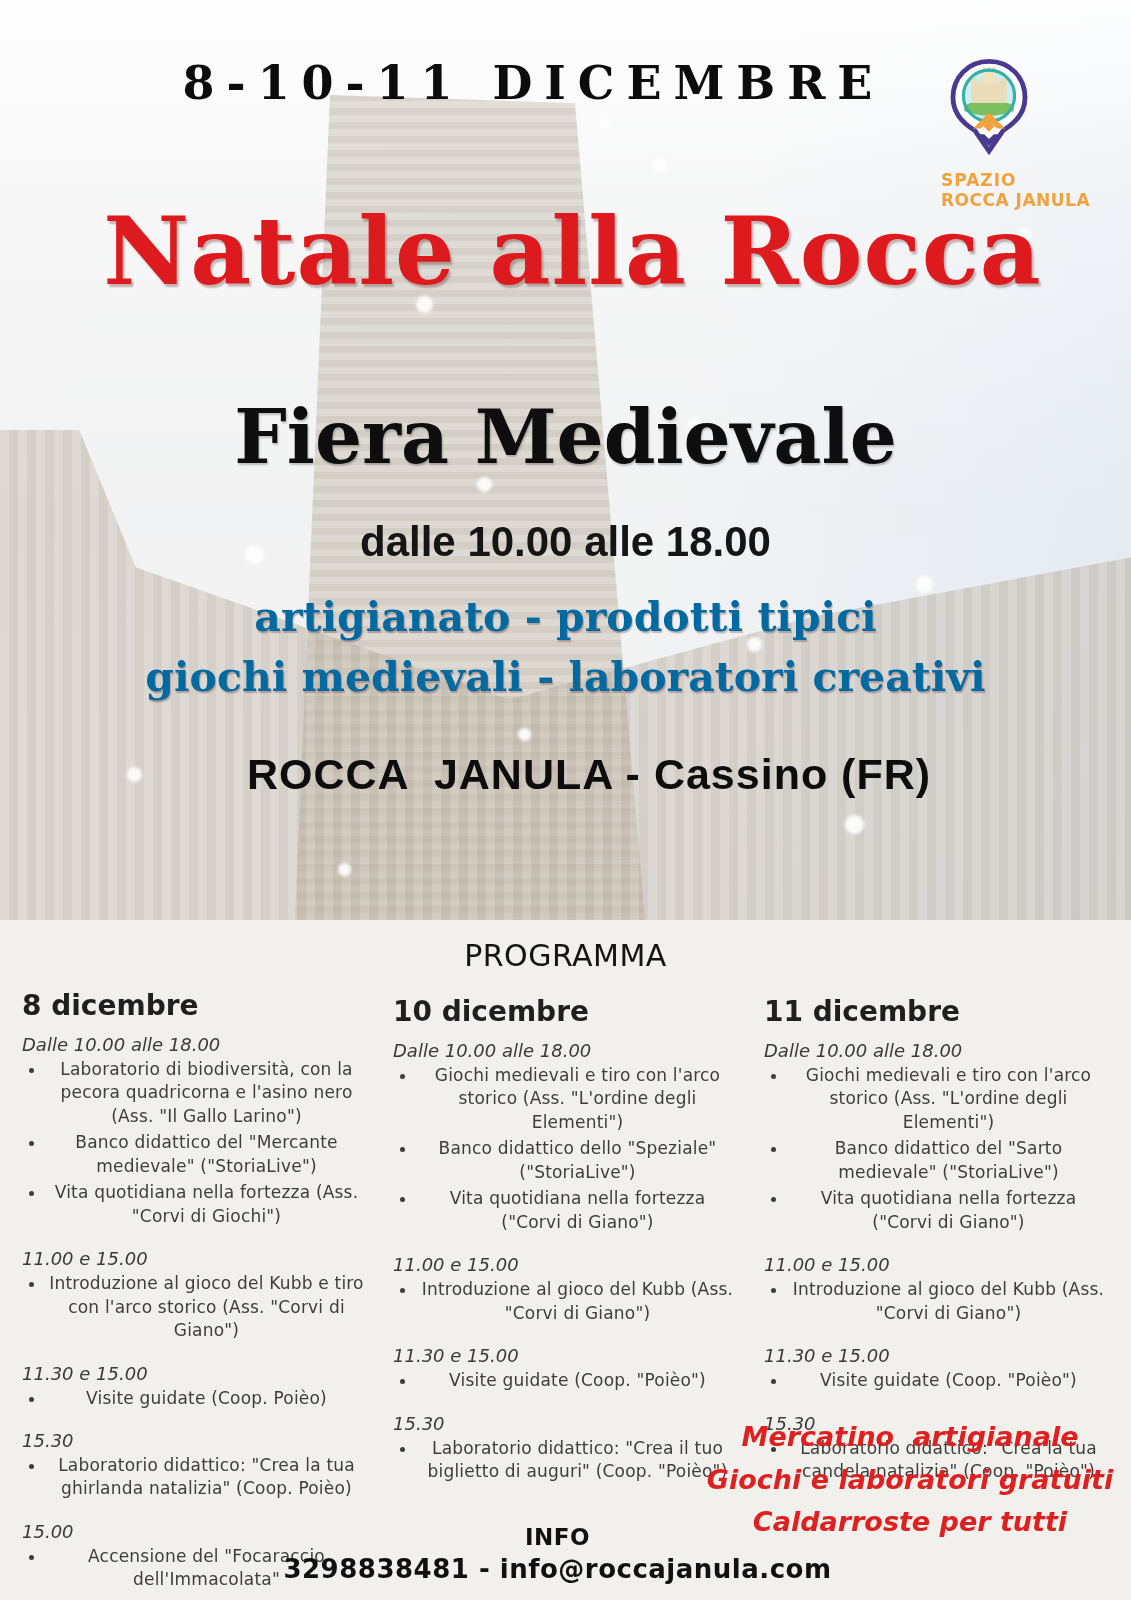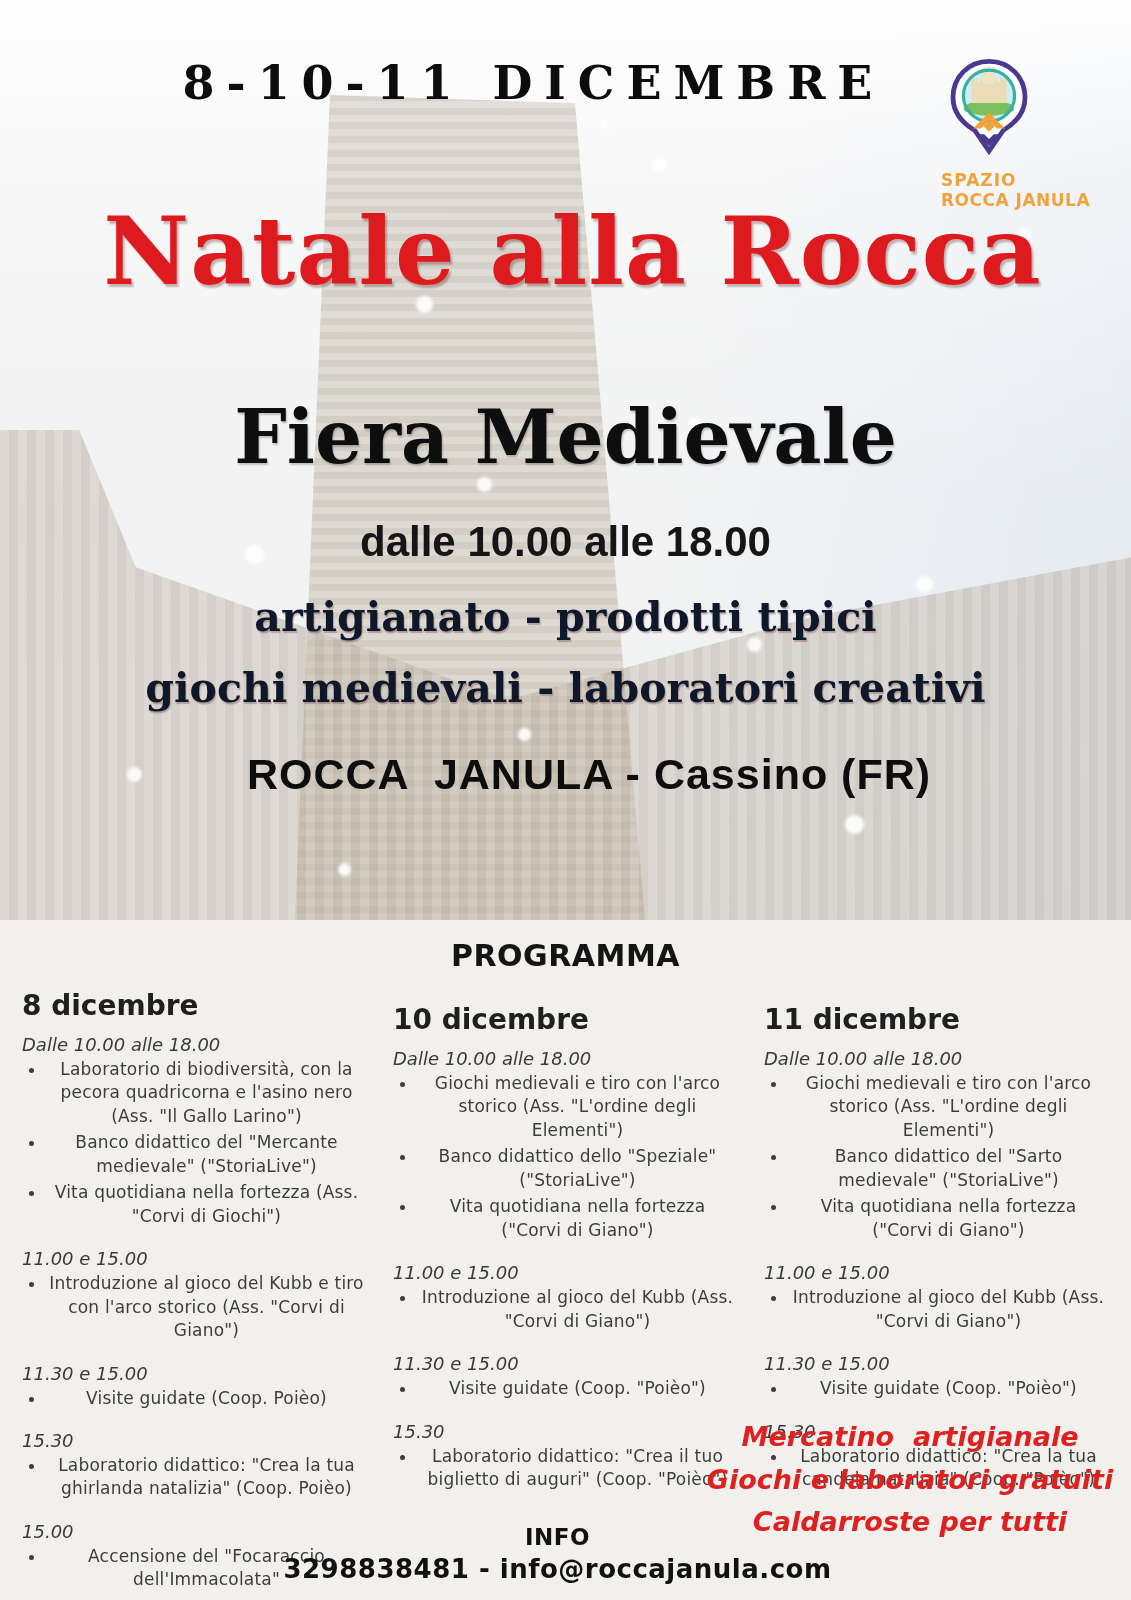--- a/index.html
+++ b/index.html
@@ -60,42 +60,42 @@
     font-family:"DejaVu Serif", serif; font-weight:bold; font-size:74px;
     color:#0e0e0e; text-shadow:1px 2px 2px rgba(0,0,0,.22);
   }
   .hours {
     position:absolute; top:518px; left:0; width:100%; text-align:center;
     font-family:"Liberation Sans", sans-serif; font-weight:bold; font-size:42px; color:#151515;
   }
   .tagline {
     position:absolute; left:0; width:100%; text-align:center;
     font-family:"DejaVu Serif", serif; font-weight:bold; font-size:41px;
-    color:#0f172a; text-shadow:1px 2px 1px rgba(70,5,5,.25);
+    color:#0369a1; text-shadow:1px 2px 1px rgba(70,5,5,.25);
   }
   .t1 { top:593px; }
-  .t2 { top:653px;margin-top:11px; }
+  .t2 { top:653px; }
   .location {
     position:absolute; top:750px; left:0; width:100%; text-align:center; white-space:pre;
     font-family:"Liberation Sans", sans-serif; font-weight:bold; font-size:43px;
     color:#0d0d0d; letter-spacing:1px;padding-left:47px;
   }
 
   
   .program {
     position:absolute; top:920px; left:0; width:100%; height:680px;
     background:#f2f0ec; padding-top:18px;
   }
   .program-heading {
-    text-align:center; font-weight:bold; font-size:30px; color:#141414; letter-spacing:.5px;
+    text-align:center; font-weight:normal; font-size:30px; color:#141414; letter-spacing:.5px;
   }
   .columns { display:flex; gap:26px; padding:0 22px; margin-top:16px; }
   .col { flex:1; min-width:0; }
   .day-title { font-size:28px; font-weight:bold; color:#1f1f1f; margin-bottom:12px; }
-  .col2 .day-title, .col3 .day-title { margin-top:14px; }
+  .col2 .day-title, .col3 .day-title { margin-top:6px; }
   .time { font-style:italic; font-size:18px; color:#3a3a3a; margin-top:20px; margin-bottom:3px; }
   .time.first { margin-top:0; }
   .slot ul { margin:0; padding-left:24px; }
   .slot li { font-size:17px; color:#3d3d3d; line-height:1.38; letter-spacing:.2px; margin-bottom:3px;text-align:center; }
 
   
   .highlights {
     position:absolute; top:1416px; right:16px; width:410px; text-align:center;
     font-weight:bold; font-style:italic; font-size:27px; color:#dd2020; line-height:1.58;
   }

